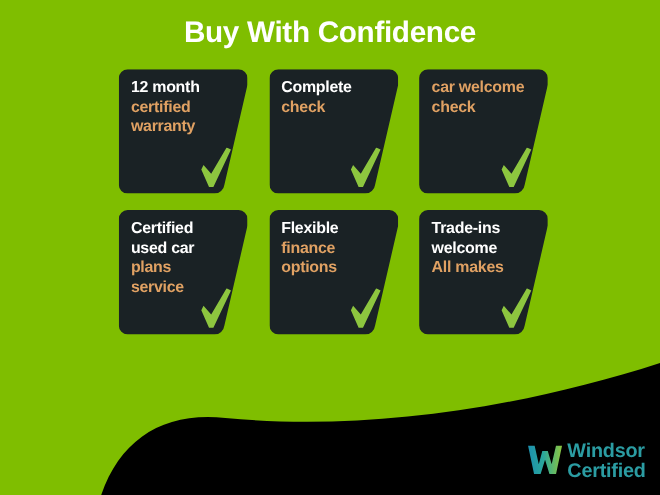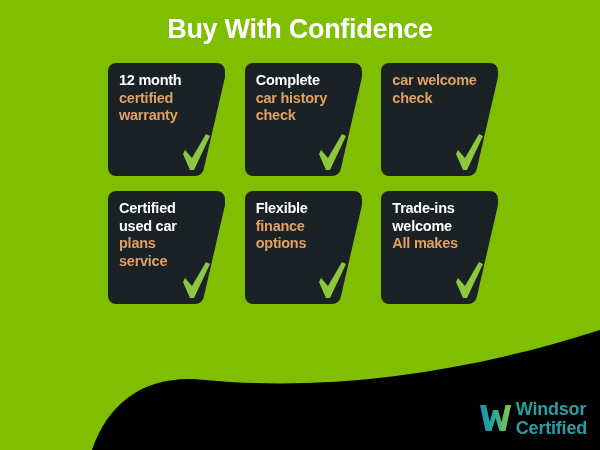--- a/index.html
+++ b/index.html
@@ -144,21 +144,20 @@
           <path d="M2,20 L4,16 L11,24 L25,0 L29,2 L13,36 L9,36 Z" fill="#8dc63f"></path>
         </svg>
       </div>
 
       <div class="card">
         <svg class="card-shape" viewBox="0 0 117 113">
           <path d="M8,0 L109,0 A8,8 0 0 1 117,8 L117,14 L96,105 A9,9 0 0 1 87,113 L8,113 A8,8 0 0 1 0,105 L0,8 A8,8 0 0 1 8,0 Z" fill="#1a2225"></path>
         </svg>
         <div class="card-text">
           <span class="line-white">Complete</span>
-          <span class="line-orange">car history</span>
           <span class="line-orange">check</span>
         </div>
         <svg class="check" viewBox="0 0 30 38">
           <path d="M2,20 L4,16 L11,24 L25,0 L29,2 L13,36 L9,36 Z" fill="#8dc63f"></path>
         </svg>
       </div>
 
       <div class="card">
         <svg class="card-shape" viewBox="0 0 117 113">
           <path d="M8,0 L109,0 A8,8 0 0 1 117,8 L117,14 L96,105 A9,9 0 0 1 87,113 L8,113 A8,8 0 0 1 0,105 L0,8 A8,8 0 0 1 8,0 Z" fill="#1a2225"></path>

